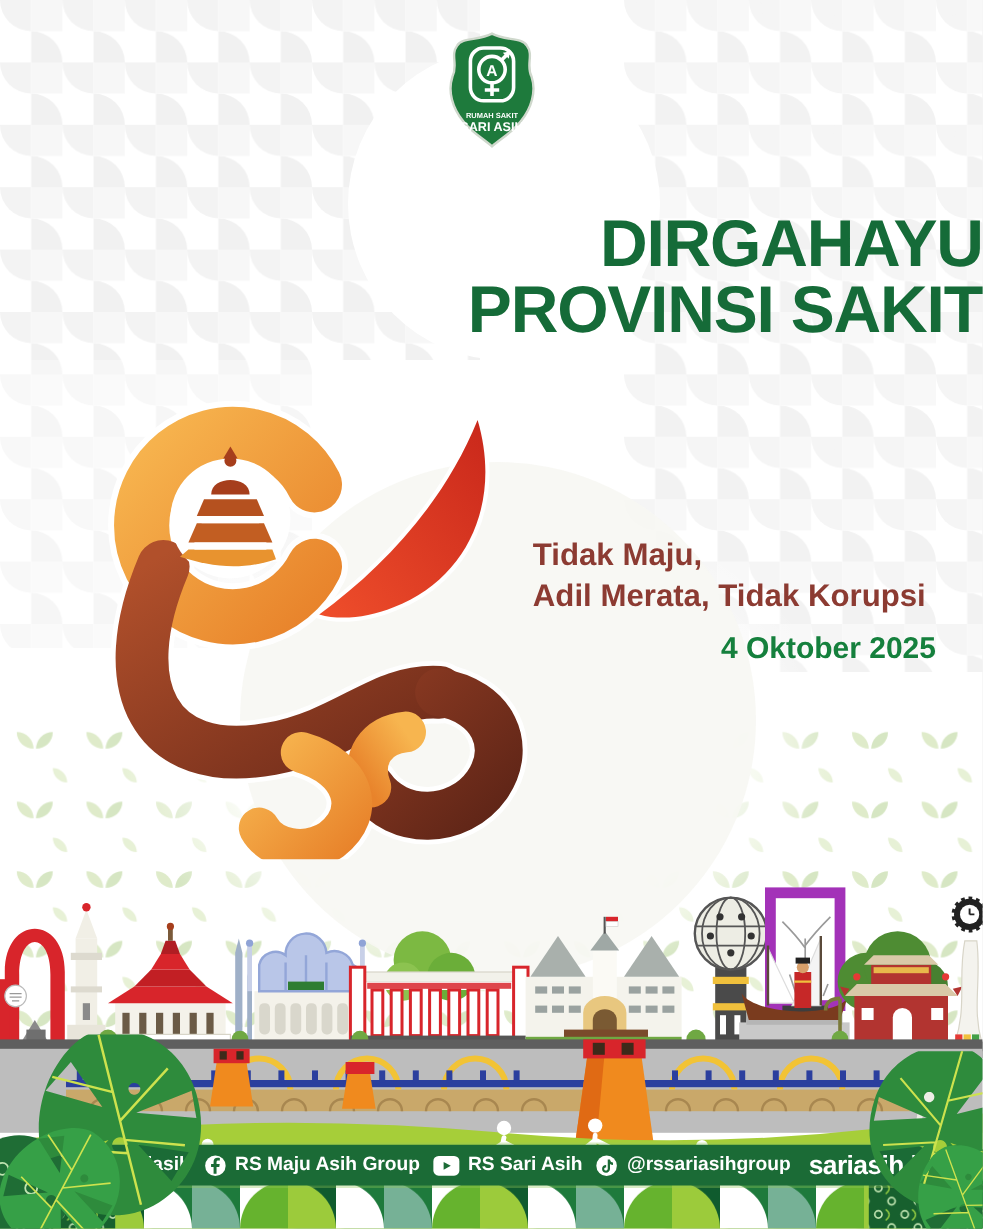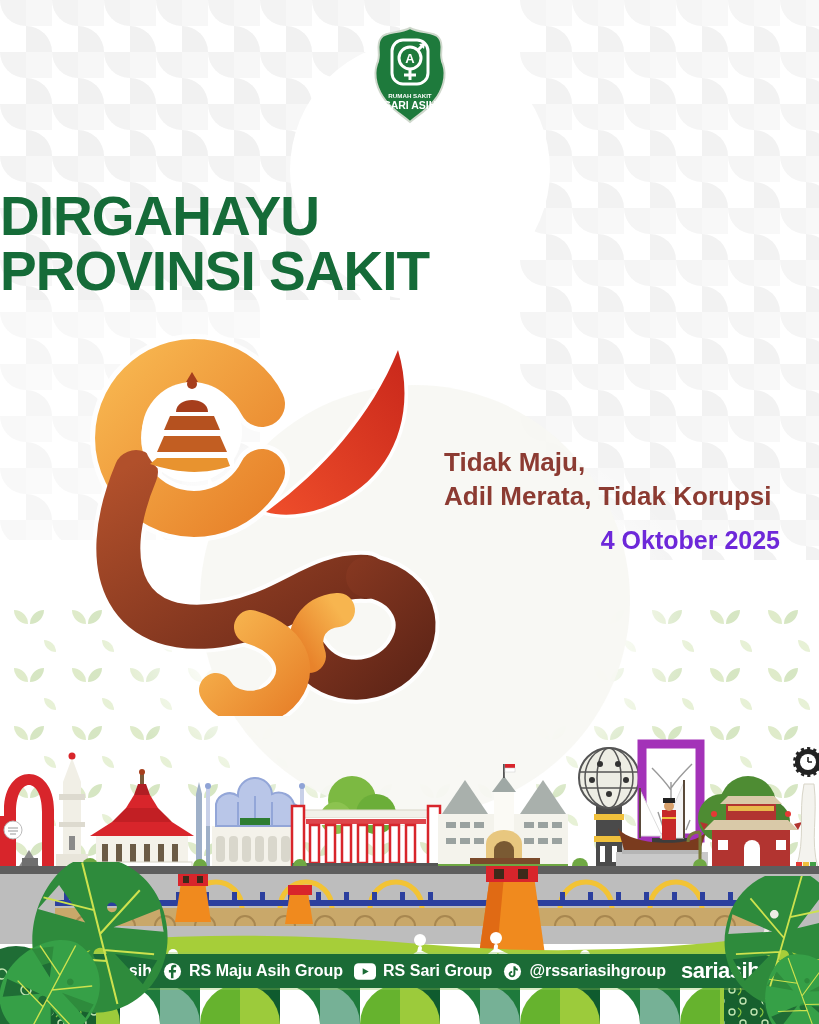--- a/index.html
+++ b/index.html
@@ -2,27 +2,27 @@
 <html><head>
 <meta charset="utf-8">
 <style>
   html,body{margin:0;padding:0;background:#e8e8e8;}
   .canvas{position:relative;width:819px;height:1024px;background:#ffffff;overflow:hidden;
           font-family:"Liberation Sans",sans-serif;margin:0 auto;}
   .layer{position:absolute;}
   
   .badge{left:0;right:0;top:26px;display:flex;justify-content:center;}
   
-  .title{left:0;right:0;top:176px;text-align:left;line-height:1.0;
-         font-weight:800;font-size:55px;letter-spacing:-1px;color:#156B38;margin-top:13px;}
+  .title{left:0;right:0;top:176px;text-align:right;line-height:1.0;
+         font-weight:800;font-size:55px;letter-spacing:-1px;color:#156B38;}
   .title div{margin:0;}
   
   .slogan{left:444px;top:446px;width:336px;color:#8C3B32;font-weight:700;
           font-size:26px;line-height:1.30;}
-  .slogan .date{color:#6d28d9;text-align:right;margin-top:10px;font-size:25px;}
+  .slogan .date{color:#15803d;text-align:right;margin-top:10px;font-size:25px;}
   
   .footerbar{left:42px;right:42px;top:954px;height:34px;background:#1B6B36;
              border-radius:18px;display:flex;align-items:center;justify-content:center;
              gap:11px;color:#fff;font-weight:700;font-size:16px;white-space:nowrap;
              box-shadow:0 0 0 2px rgba(150,200,90,.35);z-index:6;}
   .footerbar .soc{display:flex;align-items:center;gap:7px;}
   .footerbar .site{font-size:22px;font-weight:800;letter-spacing:-.5px;margin-left:4px;}
   svg{display:block;}
 </style>
 </head>
@@ -502,21 +502,21 @@
         <circle cx="10" cy="10" r="9" fill="#fff"></circle>
         <path d="M11 17 v-6 h2.4 l.4-2.6 H11 V6.8 c0-.8.4-1.4 1.5-1.4 h1.4 V3.2 C13.4 3.1 12.6 3 11.8 3 9.7 3 8.4 4.2 8.4 6.5 V8.4 H6.2 V11 h2.2 v6 Z" fill="#1B6B36"></path>
       </svg>
       <span>RS Maju Asih Group</span>
     </span>
     <span class="soc">
       <svg width="22" height="17" viewBox="0 0 24 18">
         <rect x="0" y="0" width="24" height="18" rx="5" fill="#fff"></rect>
         <path d="M9.5 5.5 L16 9 L9.5 12.5 Z" fill="#1B6B36"></path>
       </svg>
-      <span>RS Sari Group</span>
+      <span>RS Sari Asih</span>
     </span>
     <span class="soc">
       <svg width="19" height="19" viewBox="0 0 20 20">
         <circle cx="10" cy="10" r="9" fill="#fff"></circle>
         <path d="M11 4.5 h2 c.2 1.6 1.1 2.5 2.6 2.7 v2 c-1 0-1.9-.3-2.6-.8 v4.1 c0 2-1.5 3.5-3.5 3.5 S6 14.5 6 12.7 c0-1.9 1.6-3.4 3.6-3.3 v2.1 c-.9-.2-1.7.4-1.7 1.2 0 .8.7 1.4 1.5 1.4 .9 0 1.6-.6 1.6-1.6 Z" fill="#1B6B36"></path>
       </svg>
       <span>@rssariasihgroup</span>
     </span>
     <span class="site">sariasih.id</span>
   </div>

